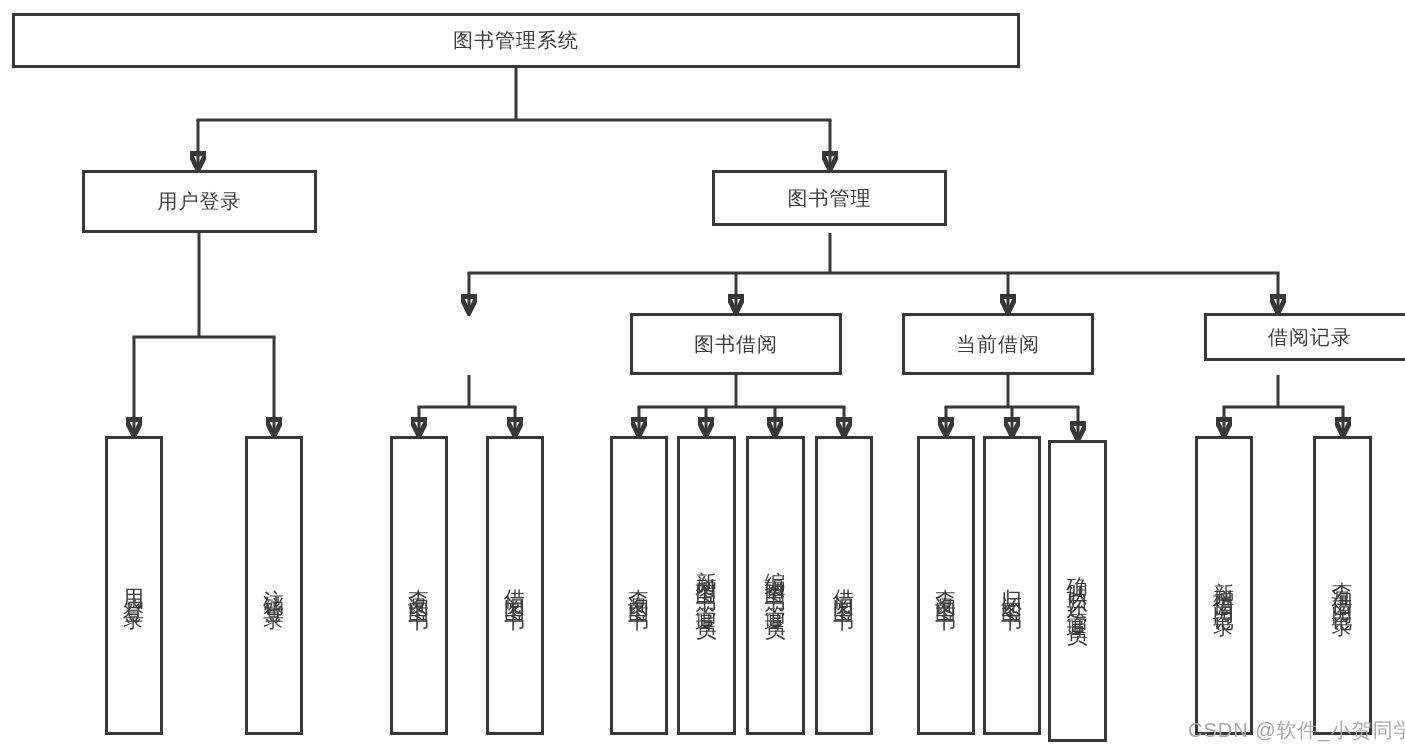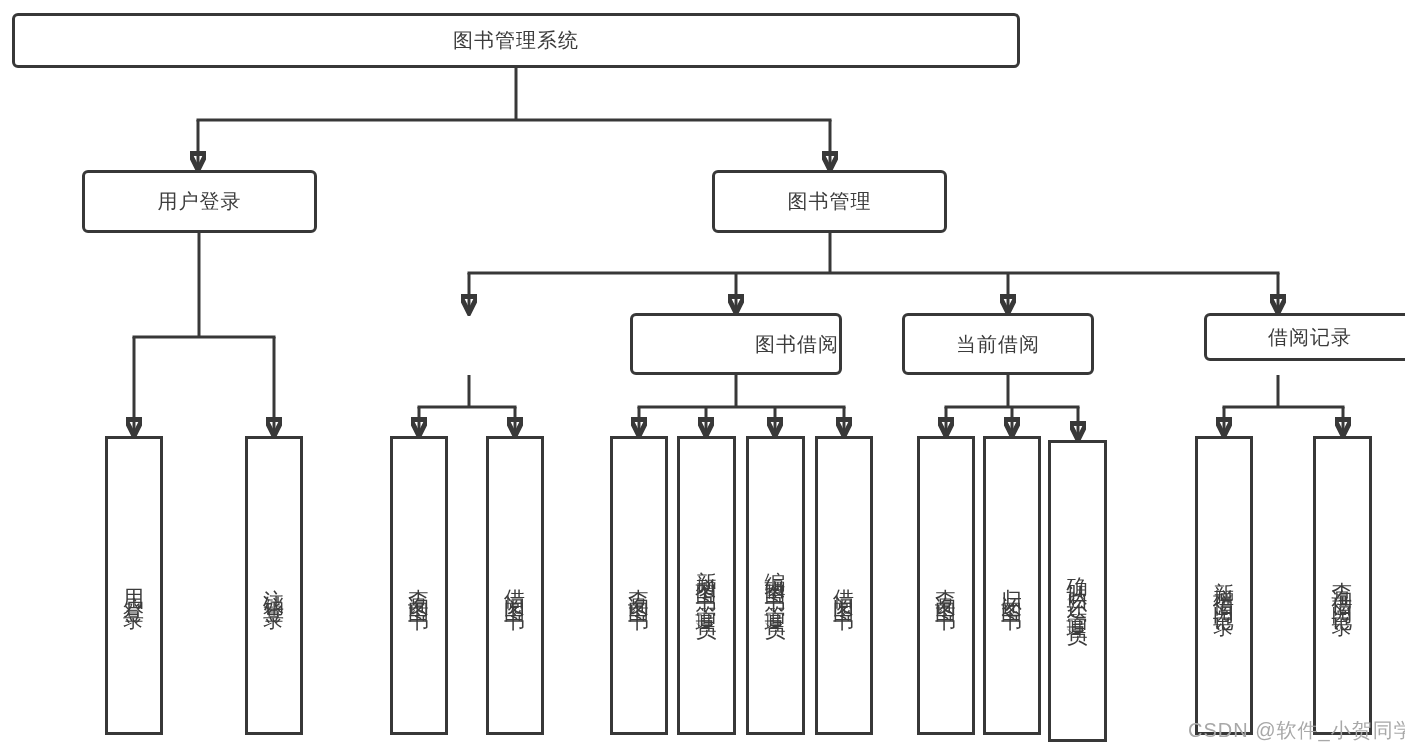--- a/index.html
+++ b/index.html
@@ -38,21 +38,20 @@
     color: #3c3c3c;
     display: flex;
     align-items: center;
     justify-content: center;
     z-index: 2;
   }
   .node.h {
     font-size: 20px;
     letter-spacing: 1px;
     text-align: center;
-    border-radius: 6px;
   }
   .node.root {
     font-size: 20px;
     border-width: 3px;
   }
   .node.v {
     writing-mode: vertical-rl;
     font-size: 21px;
     letter-spacing: 7px;
     line-height: 1;
@@ -136,25 +135,25 @@
     </g>
   </svg>
 
   <div class="node h root" style="left:12px; top:13px; width:1008px; height:55px;">
     <span>图书管理系统</span>
   </div>
 
   <div class="node h" style="left:82px; top:170px; width:235px; height:63px;">
     <span>用户登录</span>
   </div>
-  <div class="node h" style="left:712px; top:170px; width:235px; height:63px;">
+  <div class="node h" style="left:712px; top:170px; width:235px; height:56px;">
     <span>图书管理</span>
   </div>
 
-  <div class="node h" style="left:630px; top:313px; width:212px; height:62px;justify-content:flex-end;">
+  <div class="node h" style="left:630px; top:313px; width:212px; height:62px;">
     <span>图书借阅</span>
   </div>
   <div class="node h" style="left:902px; top:313px; width:192px; height:62px;">
     <span>当前借阅</span>
   </div>
   <div class="node h" style="left:1172px; top:313px; width:212px; height:48px;margin-left:32px;">
     <span>借阅记录</span>
   </div>
 
   <div class="node v" style="left:105px; top:436px; width:58px; height:299px;">

